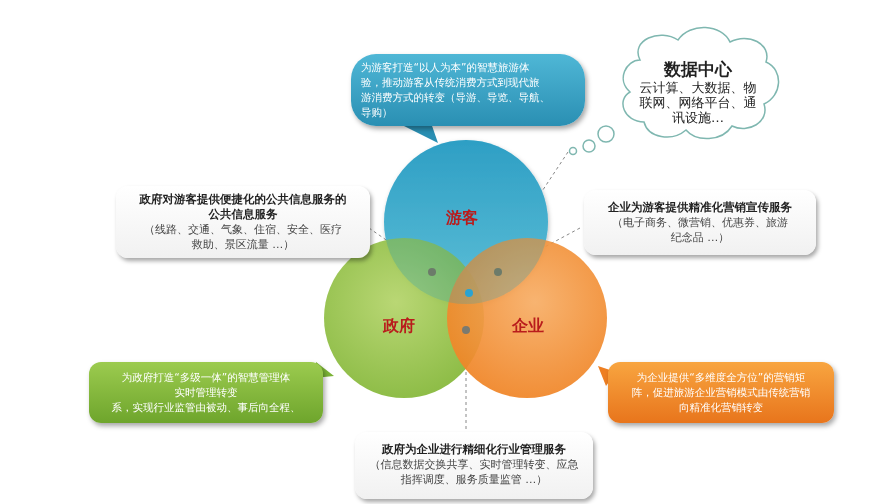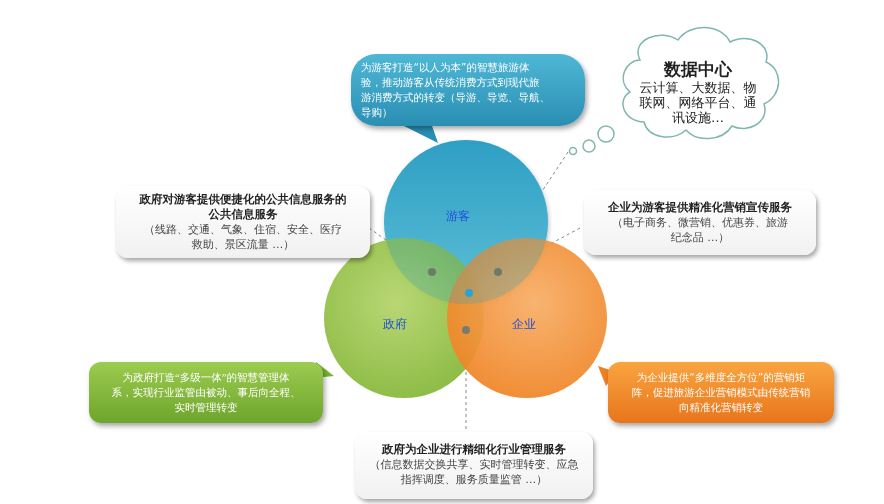--- a/index.html
+++ b/index.html
@@ -6,23 +6,23 @@
   body { width: 884px; height: 504px; background: #ffffff; position: relative; overflow: hidden;
          font-family: "DejaVu Sans", sans-serif; }
   svg.bg { position: absolute; left: 0; top: 0; }
   .box-gray { position: absolute; background: linear-gradient(#ffffff, #f1f1f1); border-radius: 12px;
               box-shadow: 2px 3px 4px rgba(0,0,0,0.35); color: #333; text-align: center; }
   .box-gray .title { font-weight: bold; font-size: 11.5px; color: #222; line-height: 15px; }
   .box-gray .sub { font-size: 11px; color: #444; line-height: 15px; }
   .callout { position: absolute; border-radius: 12px; color: #fff; font-size: 10.5px; line-height: 15px;
              box-shadow: 2px 3px 5px rgba(0,0,0,0.35); }
   .callout-blue { background: linear-gradient(#4fb7d6, #2a8fb3); text-align: left; padding: 6px 10px; border-radius: 25px; }
-  .callout-green { background: linear-gradient(#9ccb4f, #6ea52c); text-align: center; padding: 8px 8px; font-family: Liberation Serif, serif; }
+  .callout-green { background: linear-gradient(#9ccb4f, #6ea52c); text-align: center; padding: 8px 8px; }
   .callout-orange { background: linear-gradient(#f8a540, #e8751c); text-align: center; padding: 8px 4px; }
-  .circle-label { position: absolute; font-size: 12px; color: #1d4ed8; font-weight: normal; }
+  .circle-label { position: absolute; font-size: 16px; color: #b91c1c; font-weight: bold; }
   .cloud-text { position: absolute; text-align: center; color: #222; }
   .cloud-title { font-weight: bold; font-size: 17px; line-height: 22px; }
   .cloud-sub { font-size: 13px; line-height: 15px; }
 </style>
 </head>
 <body>
 
 <svg class="bg" width="884" height="504" viewBox="0 0 884 504">
   <defs>
     <radialGradient id="gBlue" cx="50%" cy="35%" r="65%">
@@ -109,22 +109,22 @@
 </div>
 
 <div class="box-gray" style="left:584px; top:190px; width:224px; padding:10px 4px;">
   <div class="title">企业为游客提供精准化营销宣传服务</div>
   <div class="sub">（电子商务、微营销、优惠券、旅游</div>
   <div class="sub">纪念品 …）</div>
 </div>
 
 <div class="callout callout-green" style="left:89px; top:362px; width:218px;">
   <div>为政府打造“多级一体”的智慧管理体</div>
+  <div>实时管理转变</div>
   <div>系，实现行业监管由被动、事后向全程、</div>
-  <div>实时管理转变</div>
 </div>
 
 <div class="callout callout-orange" style="left:608px; top:362px; width:218px;">
   <div>为企业提供“多维度全方位”的营销矩</div>
   <div>阵，促进旅游企业营销模式由传统营销</div>
   <div>向精准化营销转变</div>
 </div>
 
 <div class="box-gray" style="left:355px; top:432px; width:230px; padding:10px 4px 12px;">
   <div class="title">政府为企业进行精细化行业管理服务</div>

